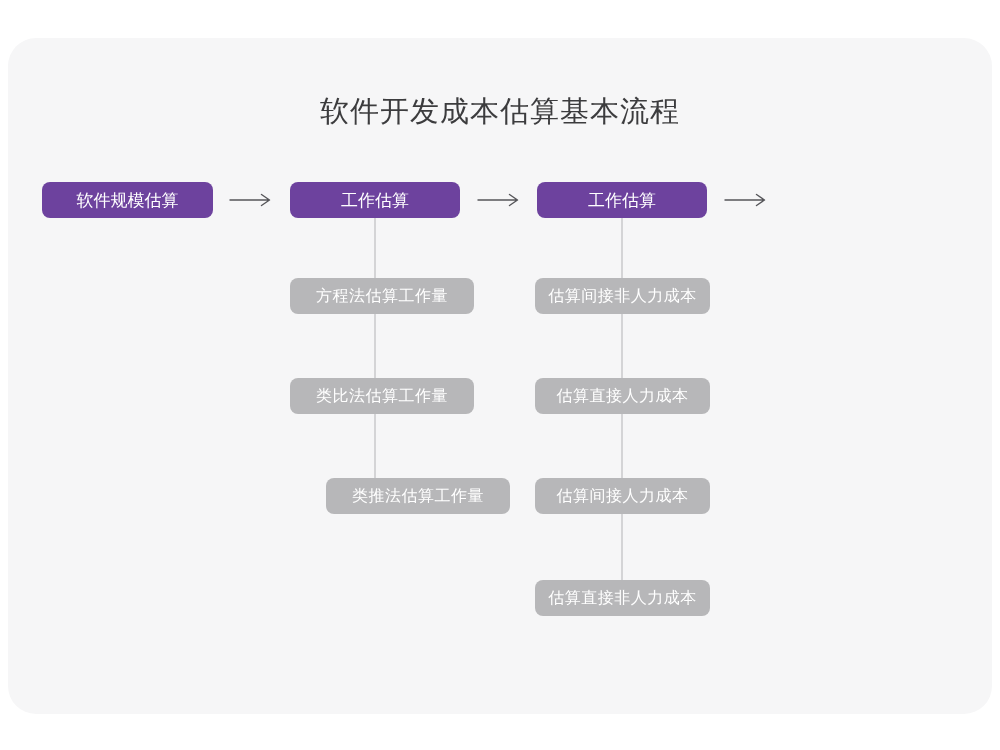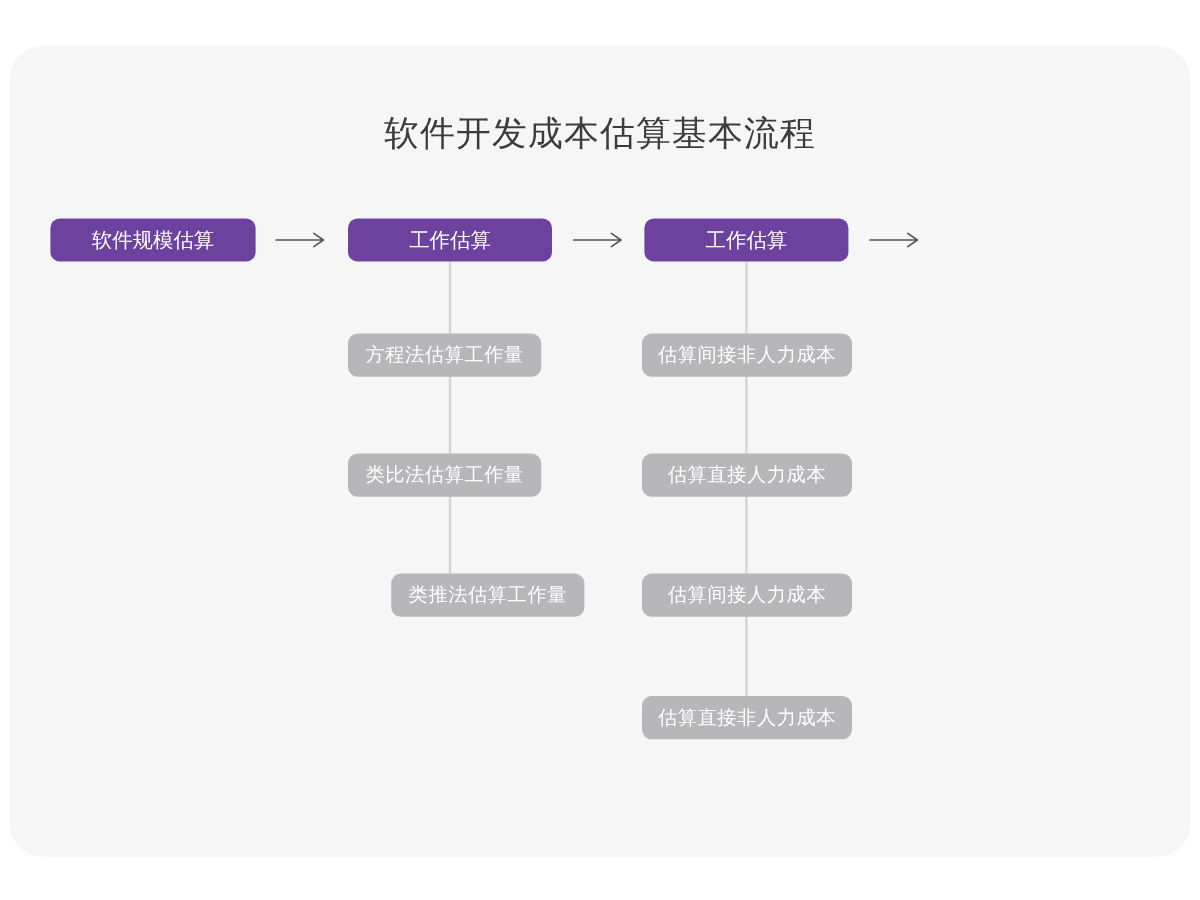--- a/index.html
+++ b/index.html
@@ -75,21 +75,21 @@
   .step-2 { left: 537px; width: 170px; }
   .step-3 { left: 785px; width: 172px; }
   
   .arrow-0 { left: 229px; }
   .arrow-1 { left: 477px; }
   .arrow-2 { left: 724px; }
   
   .vline-work { left: 374px; top: 218px; height: 260px; }
   .vline-cost { left: 621px; top: 218px; height: 362px; }
   
-  .work-item { left: 290px; width: 161px; }
+  .work-item { left: 290px; width: 184px; }
   .work-0 { top: 278px; }
   .work-1 { top: 378px; justify-content: center; }
   .work-2 { top: 478px; margin-left: 36px; }
   
   .cost-item { left: 535px; width: 175px; }
   .cost-0 { top: 278px; }
   .cost-1 { top: 378px; }
   .cost-2 { top: 478px; }
   .cost-3 { top: 580px; }
 </style>

